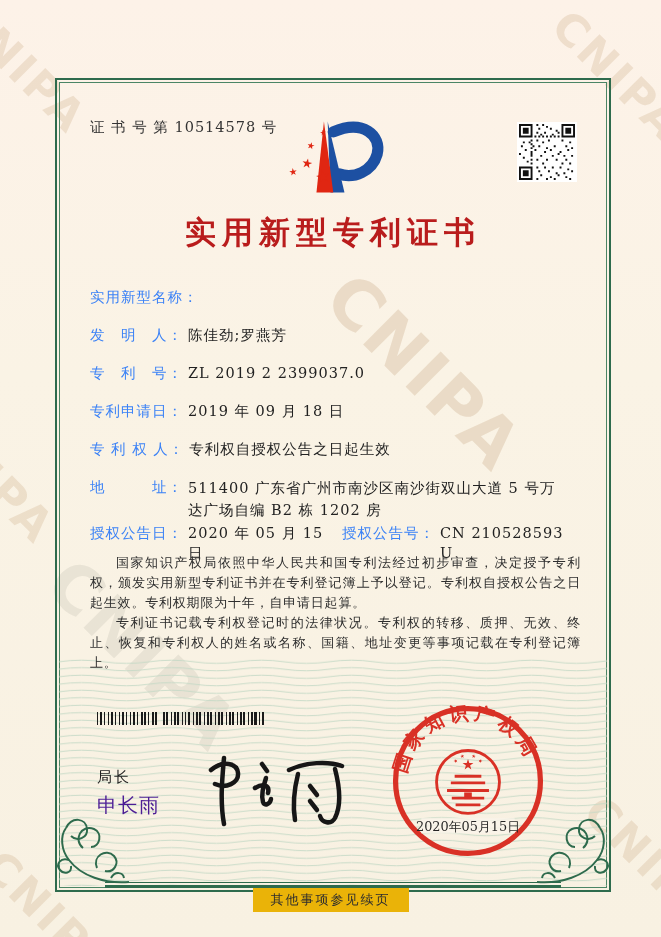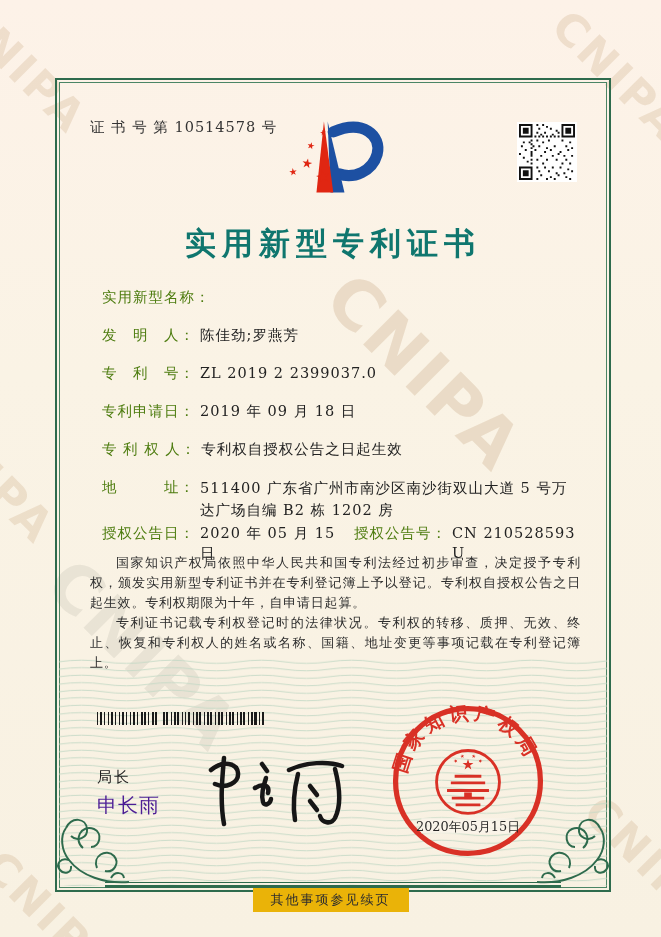--- a/index.html
+++ b/index.html
@@ -40,28 +40,28 @@
 
   
   .waves{position:absolute;left:2px;right:2px;top:578px;height:228px;z-index:0;overflow:hidden;}
   .waves svg{display:block;}
 
   
   .cert-no{position:absolute;left:33px;top:38px;font-size:14.5px;letter-spacing:1px;color:#333;z-index:3;}
   .logo{position:absolute;left:50%;margin-left:-52px;top:34px;z-index:3;}
   .qr{position:absolute;left:460px;top:42px;width:56px;height:56px;background:#fff;padding:2px;z-index:3;}
   .title{
-    position:absolute;left:0;right:0;top:128px;margin:15px;text-align:center;
-    font-size:31px;font-weight:bold;letter-spacing:6px;color:#0f766e;z-index:3;
+    position:absolute;left:0;right:0;top:128px;margin:4px;text-align:center;
+    font-size:31px;font-weight:bold;letter-spacing:6px;color:#b91c1c;z-index:3;
   }
 
   
   .fields{position:absolute;left:33px;right:28px;top:207px;font-size:14.5px;z-index:3;}
   .row{display:flex;line-height:20px;margin-bottom:18px;align-items:flex-start;}
-  .lbl{flex:none;letter-spacing:1px;color:#4d7c0f;margin-left:12px;}
+  .lbl{flex:none;letter-spacing:1px;color:#3b82f6;}
   .val{margin-left:5px;letter-spacing:1px;color:#222;}
   .row-addr{margin-bottom:2px;}
   .row-addr .val{width:382px;line-height:22px;}
   .grant{display:flex;line-height:20px;}
   .gpair1{display:flex;width:252px;flex:none;}
   .gpair2{display:flex;}
 
   
   .paras{position:absolute;left:33px;right:28px;top:473px;z-index:3;}
   .paras p{margin:0;font-size:13px;line-height:20px;letter-spacing:0.8px;

